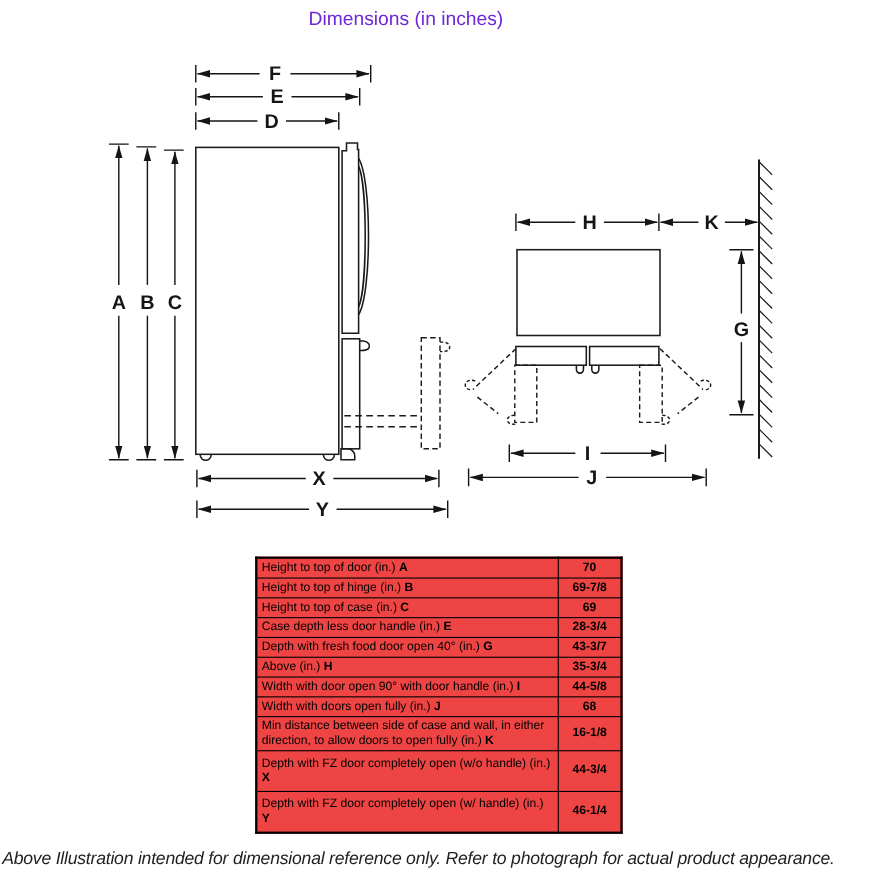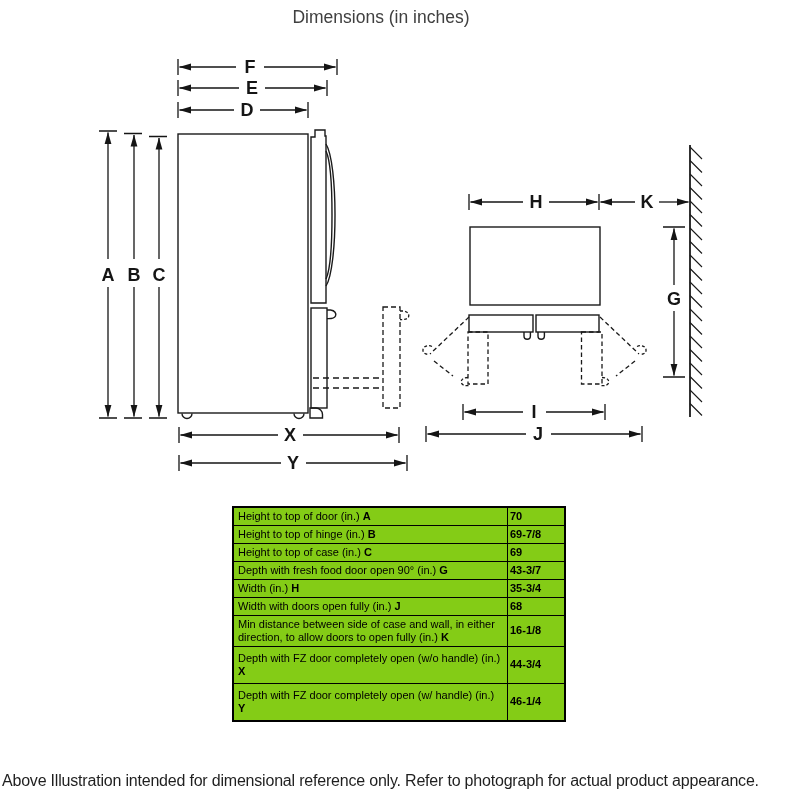--- a/index.html
+++ b/index.html
@@ -1,24 +1,24 @@
 <!DOCTYPE html>
 <html><head>
 <meta charset="utf-8">
 <title>Dimensions (in inches)</title>
 <style>
   html,body{margin:0;padding:0;background:#fff;}
   body{width:800px;height:800px;position:relative;font-family:"Liberation Sans",sans-serif;color:#1a1a1a;overflow:hidden;}
-  .title{position:absolute;left:12px;top:7px;width:738px;text-align:center;font-size:17.5px;color:#404040;}
-  .footer{position:absolute;left:2px;top:772px;width:798px;font-size:16px;letter-spacing:-0.2px;color:#1f1f1f;white-space:nowrap;}
+  .title{position:absolute;left:0;top:7px;width:738px;text-align:center;font-size:17.5px;color:#6d28d9;}
+  .footer{position:absolute;left:2px;top:772px;width:798px;font-size:16px;letter-spacing:-0.2px;color:#1f1f1f;white-space:nowrap;font-style:italic;}
   svg.diagram{position:absolute;left:0;top:0;}
-  .dim-table{position:absolute;left:232px;top:506px;border-collapse:collapse;border:2px solid #000;background:#84cc16;padding-left:37px;}
+  .dim-table{position:absolute;left:232px;top:506px;border-collapse:collapse;border:2px solid #000;background:#ef4444;padding-left:37px;}
   .dim-table td{border:1px solid #000;font-family:"Liberation Sans",sans-serif;font-size:11px;line-height:1.18;color:#000;padding:2px 4px;vertical-align:middle;}
   .dim-table td.lbl{width:265px;}
-  .dim-table td.val{width:52px;font-weight:700;padding:2px 2px;}
+  .dim-table td.val{width:52px;text-align:center;font-weight:700;padding:2px 2px;}
   .dim-table tr.tall td{padding-top:5px;padding-bottom:5px;}
   .dim-table b{font-weight:700;}
   text.dim{font-family:"Liberation Sans",sans-serif;font-size:18px;font-weight:700;fill:#151515;text-anchor:middle;}
 </style>
 </head>
 <body>
 
 <div class="title">Dimensions (in inches)</div>
 
 <svg class="diagram" width="800" height="485" viewBox="0 0 800 485">
@@ -164,26 +164,34 @@
     </tr>
     <tr>
       <td class="lbl"><span>Height to top of hinge (in.)</span> <b>B</b></td>
       <td class="val">69-7/8</td>
     </tr>
     <tr>
       <td class="lbl"><span>Height to top of case (in.)</span> <b>C</b></td>
       <td class="val">69</td>
     </tr>
     <tr>
-      <td class="lbl"><span>Depth with fresh food door open 90° (in.)</span> <b>G</b></td>
+      <td class="lbl"><span>Case depth less door handle (in.)</span> <b>E</b></td>
+      <td class="val">28-3/4</td>
+    </tr>
+    <tr>
+      <td class="lbl"><span>Depth with fresh food door open 40° (in.)</span> <b>G</b></td>
       <td class="val">43-3/7</td>
     </tr>
     <tr>
-      <td class="lbl"><span>Width (in.)</span> <b>H</b></td>
+      <td class="lbl"><span>Above (in.)</span> <b>H</b></td>
       <td class="val">35-3/4</td>
+    </tr>
+    <tr>
+      <td class="lbl"><span>Width with door open 90° with door handle (in.)</span> <b>I</b></td>
+      <td class="val">44-5/8</td>
     </tr>
     <tr>
       <td class="lbl"><span>Width with doors open fully (in.)</span> <b>J</b></td>
       <td class="val">68</td>
     </tr>
     <tr>
       <td class="lbl"><span>Min distance between side of case and wall, in either direction, to allow doors to open fully (in.)</span> <b>K</b></td>
       <td class="val">16-1/8</td>
     </tr>
     <tr class="tall">

